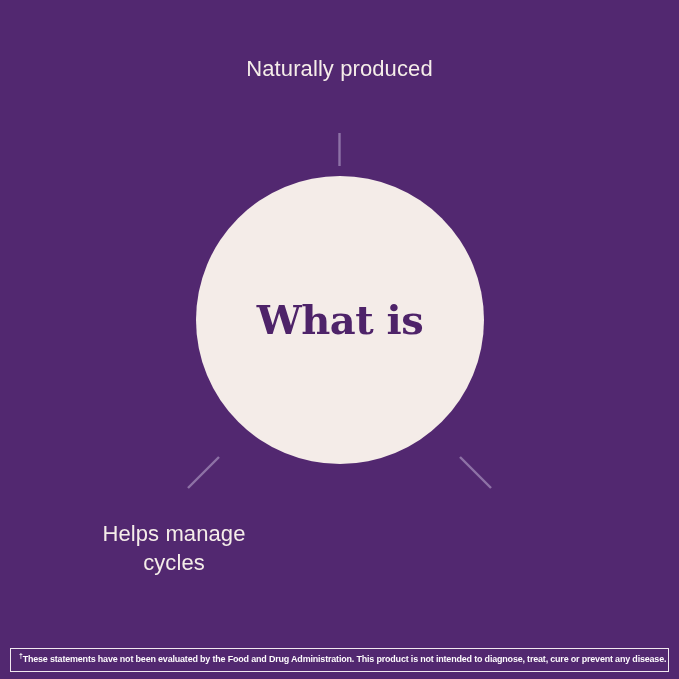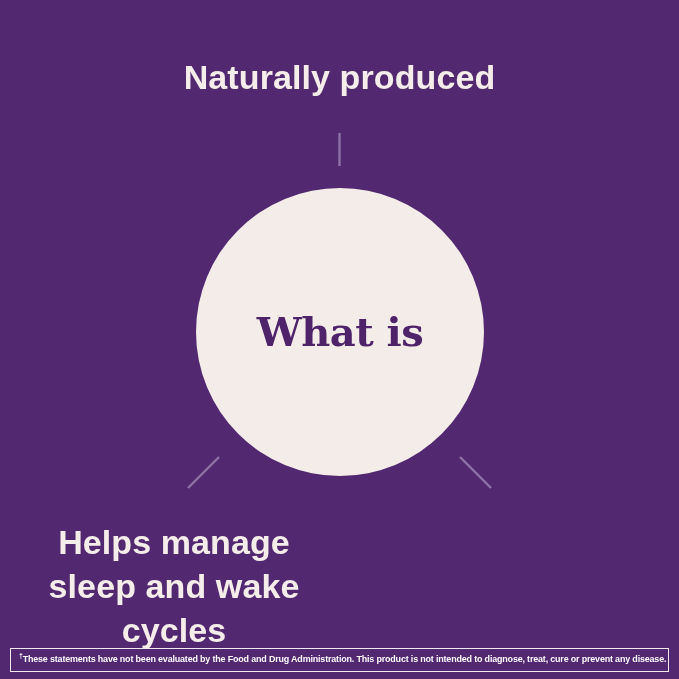--- a/index.html
+++ b/index.html
@@ -20,21 +20,21 @@
     height: 679px;
     background: #522870;
     box-sizing: border-box;
     overflow: hidden;
   }
 
   
   .center-circle {
     position: absolute;
     left: 196px;
-    top: 188px;
+    top: 176px;
     width: 288px;
     height: 288px;
     border-radius: 50%;
     background: #f4ece8;
     display: flex;
     align-items: center;
     justify-content: center;
     text-align: center;
   }
 
@@ -57,23 +57,23 @@
     top: 0;
     width: 679px;
     height: 679px;
     pointer-events: none;
   }
 
   
   .feature-label {
     position: absolute;
     color: #f5ede9;
-    font-size: 34px;
+    font-size: 22px;
     line-height: 1.3;
-    font-weight: 700;
+    font-weight: 400;
     text-align: center;
     letter-spacing: 0.1px;
   }
   .feature-label .line { display: block; white-space: nowrap; }
 
   .feature-top {
     left: 0;
     top: 55px;
     width: 679px;
   }
@@ -135,21 +135,20 @@
   </div>
 
   <div class="center-circle">
     <h1 class="center-title">
       <span class="line">What is</span>
     </h1>
   </div>
 
   <div class="feature-label feature-bottom-left">
     <span class="line">Helps manage</span>
-    <span class="line">sleep and wake</span>
     <span class="line">cycles</span>
   </div>
 
 
   <div class="disclaimer">
     <div class="disclaimer-text"><sup>†</sup><span>These statements have not been evaluated by the Food and Drug Administration. This product is not intended to diagnose, treat, cure or prevent any disease.</span></div>
   </div>
 
 </div>
 

